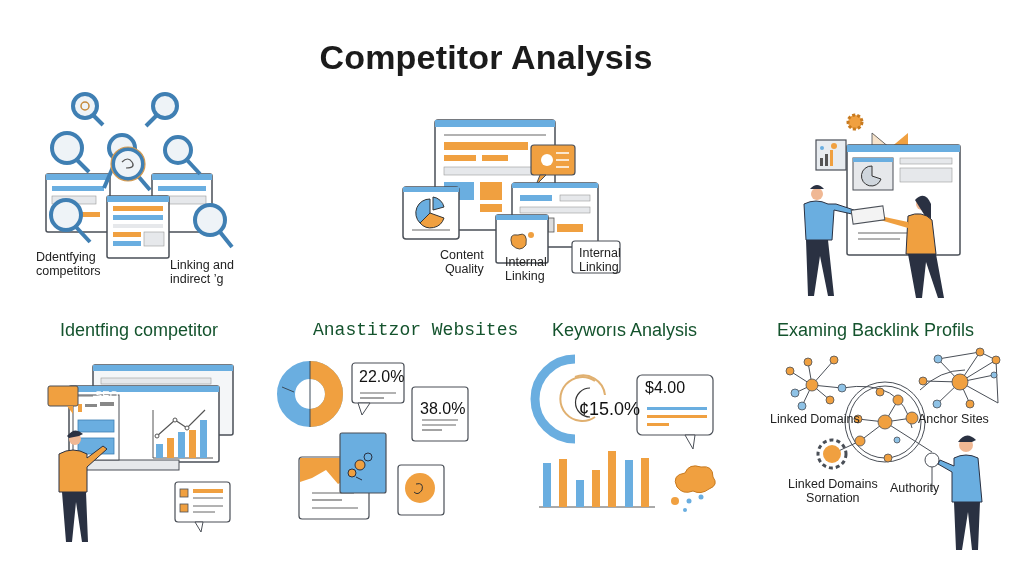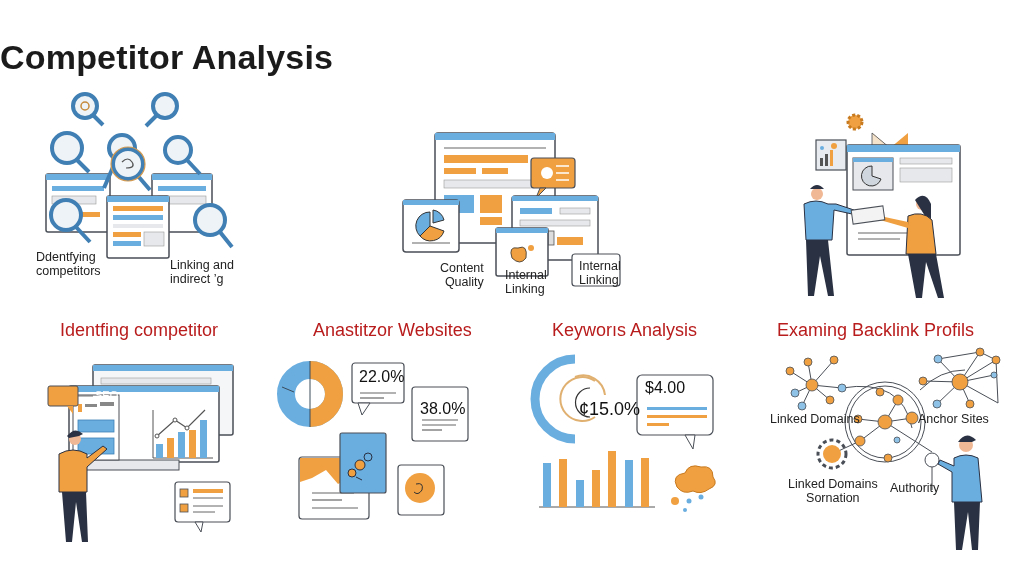--- a/index.html
+++ b/index.html
@@ -1,22 +1,22 @@
 <!DOCTYPE html>
 <html><head>
 <meta charset="utf-8">
 <style>
   * { box-sizing: border-box; margin: 0; padding: 0; }
   html, body { width: 1024px; height: 576px; background: #ffffff; overflow: hidden; }
   body { position: relative; font-family: "Liberation Sans", sans-serif; color: #1b1b1b; }
-  .title { position: absolute; left: 0; top: 38px; width: 972px; text-align: left; font-size: 34px; font-weight: bold; letter-spacing: 0.2px; }
+  .title { position: absolute; left: 0; top: 38px; width: 972px; text-align: center; font-size: 34px; font-weight: bold; letter-spacing: 0.2px; }
   .panel { position: absolute; }
   .panel svg { position: absolute; left: 0; top: 0; overflow: visible; }
   .lbl { position: absolute; font-size: 12.5px; line-height: 14px; color: #222; white-space: nowrap; }
-  .section-heading { position: absolute; font-size: 18px; color: #b91c1c; white-space: nowrap; }
+  .section-heading { position: absolute; font-size: 18px; color: #14532d; white-space: nowrap; }
   .stat { position: absolute; font-size: 16px; color: #111; font-weight: normal; white-space: nowrap; }
   .stat.big { font-size: 16px; }
 </style>
 </head>
 <body>
 
 <div class="title">Competitor Analysis</div>
 
 <div class="panel" style="left:32px;top:90px;width:220px;height:200px;">
   <svg width="220" height="200">
@@ -61,21 +61,21 @@
     <circle cx="53" cy="16" r="4" fill="none" stroke="#c58a3a" stroke-width="1.5"></circle>
     <circle cx="96" cy="74" r="17" fill="none" stroke="#d49a50" stroke-width="1.2"></circle>
     <path d="M90 72 q6 -6 10 0 t-6 6" fill="none" stroke="#555" stroke-width="1.2"></path>
   </svg>
   <div class="lbl" style="left:4px;top:160px;white-space:pre;">Ddentfying
 competitors</div>
   <div class="lbl" style="left:138px;top:168px;white-space:pre;">Linking and
 indirect ’g</div>
 </div>
 
-<div class="panel" style="left:400px;top:128px;width:230px;height:170px;">
+<div class="panel" style="left:400px;top:115px;width:230px;height:170px;">
   <svg width="230" height="170">
     <rect x="35" y="5" width="120" height="110" fill="#fff" stroke="#4a4f57" stroke-width="1.5" rx="3"></rect>
     <rect x="35" y="5" width="120" height="7" fill="#6aaee0"></rect>
     <line x1="44" y1="20" x2="146" y2="20" stroke="#666" stroke-width="1.2"></line>
     <rect x="44" y="27" width="84" height="8" fill="#f0a040"></rect>
     <rect x="44" y="40" width="32" height="6" fill="#f0a040"></rect>
     <rect x="82" y="40" width="26" height="6" fill="#f0a040"></rect>
     <rect x="44" y="52" width="90" height="8" fill="#e6e8eb" stroke="#999" stroke-width="0.6"></rect>
     <rect x="44" y="67" width="30" height="18" fill="#6aaee0"></rect>
     <rect x="80" y="67" width="22" height="18" fill="#f0a040"></rect>
@@ -151,21 +151,21 @@
     <path d="M125 92 q10 -10 16 4 l0 16 l-6 -4z" fill="#2a3142"></path>
     <path d="M118 108 q14 -6 24 4 l4 34 l-30 0z" fill="#f0a040" stroke="#2a3142" stroke-width="1"></path>
     <path d="M118 114 l-28 -6 l0 4 l28 8z" fill="#f0a040"></path>
     <path d="M118 146 l28 0 l8 44 l-6 0 l-12 -36 l-4 36 l-6 0z" fill="#2a3142"></path>
 
     <rect x="62" y="100" width="32" height="14" fill="#f3f3f3" stroke="#4a4f57" stroke-width="1" transform="rotate(-8 78 107)"></rect>
   </svg>
 </div>
 
 <div class="section-heading" style="left:60px;top:320px;">Identfing competitor</div>
-<div class="section-heading" style="left:313px;top:320px;">Anastitzor Websites</div>
+<div class="section-heading" style="left:313px;top:320px;font-family:Liberation Mono, monospace;">Anastitzor Websites</div>
 <div class="section-heading" style="left:552px;top:320px;">Keyworıs Analysis</div>
 <div class="section-heading" style="left:777px;top:320px;">Examing Backlink Profils</div>
 
 <div class="panel" style="left:45px;top:360px;width:200px;height:190px;">
   <svg width="200" height="190">
     <rect x="48" y="5" width="140" height="70" fill="#f4f6f8" stroke="#4a4f57" stroke-width="1.5" rx="2"></rect>
     <rect x="48" y="5" width="140" height="6" fill="#6aaee0"></rect>
     <rect x="56" y="18" width="110" height="6" fill="#e6e8eb" stroke="#999" stroke-width="0.6"></rect>
     <rect x="24" y="26" width="150" height="76" fill="#fff" stroke="#4a4f57" stroke-width="1.5" rx="2"></rect>
     <rect x="24" y="26" width="150" height="6" fill="#6aaee0"></rect>

